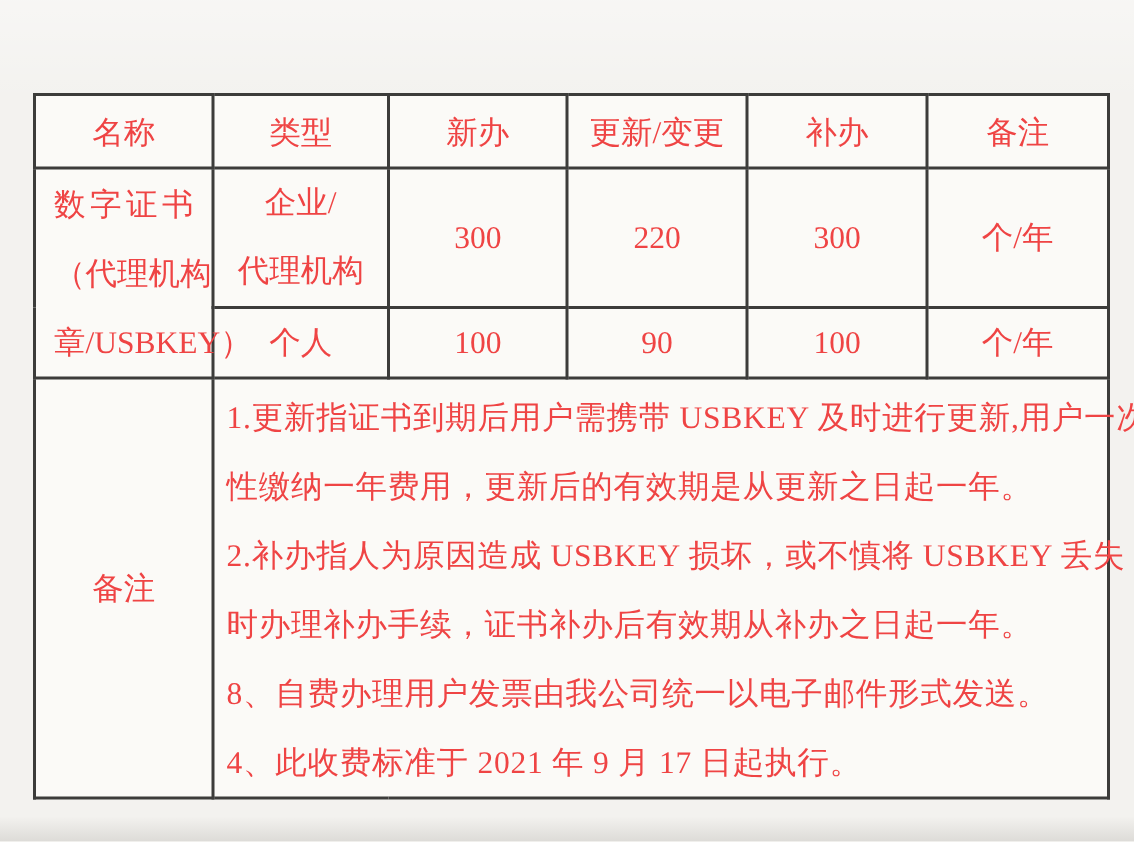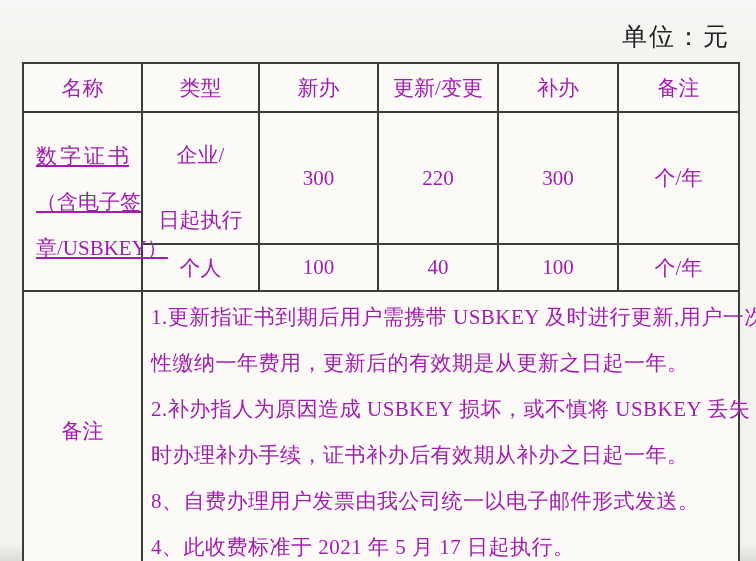--- a/index.html
+++ b/index.html
@@ -35,56 +35,54 @@
   }
   .price-table col.c1{width:119px}
   .price-table col.c2{width:117px}
   .price-table col.c3{width:119px}
   .price-table col.c4{width:120px}
   .price-table col.c5{width:120px}
   .price-table col.c6{width:121px}
   .price-table td{
     border:2px solid #3c3c3a;
     font-size:21px;
-    color:#a21caf;
+    color:#ef4444;
     text-align:center;
     vertical-align:middle;
     padding:0;
   }
   tr.header-row td{height:47px;}
   tr.row-enterprise td{height:90px;}
   tr.row-individual td{height:45px;margin-top:36px;}
   tr.notes-row td{height:275px;}
   .name-cell{padding:0 12px !important;}
   .name-line{
     line-height:46px;
     text-align:justify;
     text-align-last:justify;
     white-space:nowrap;
-    text-decoration:underline;
   }
-  .type-line{line-height:45px;margin-top:20px;}
+  .type-line{line-height:45px;}
   .notes-cell{
     text-align:left !important;
     vertical-align:top !important;
     padding:2px 6px 0 8px !important;
   }
   .note-line{
     line-height:46px;
     height:46px;
     white-space:nowrap;
     letter-spacing:.5px;
   }
 </style>
 </head>
 <body>
 
 <div class="page">
 
-  <div class="unit-label">单位：元</div>
 
   <table class="price-table">
     <colgroup>
       <col class="c1">
         <col class="c2">
         <col class="c3">
         <col class="c4">
         <col class="c5">
         <col class="c6">
     </colgroup>
@@ -93,46 +91,46 @@
         <td>名称</td>
         <td>类型</td>
         <td>新办</td>
         <td>更新/变更</td>
         <td>补办</td>
         <td>备注</td>
       </tr>
       <tr class="row-enterprise">
         <td class="name-cell" rowspan="2">
           <div class="name-line">数字证书</div>
-          <div class="name-line">（含电子签</div>
+          <div class="name-line">（代理机构</div>
           <div class="name-line">章/USBKEY）</div>
         </td>
         <td>
           <div class="type-line">企业/</div>
-          <div class="type-line">日起执行</div>
+          <div class="type-line">代理机构</div>
         </td>
         <td>300</td>
         <td>220</td>
         <td>300</td>
         <td>个/年</td>
       </tr>
       <tr class="row-individual">
         <td>个人</td>
         <td>100</td>
-        <td>40</td>
+        <td>90</td>
         <td>100</td>
         <td>个/年</td>
       </tr>
       <tr class="notes-row">
         <td>备注</td>
         <td class="notes-cell" colspan="5">
           <div class="note-line">1.更新指证书到期后用户需携带 USBKEY 及时进行更新,用户一次</div>
           <div class="note-line">性缴纳一年费用，更新后的有效期是从更新之日起一年。</div>
           <div class="note-line">2.补办指人为原因造成 USBKEY 损坏，或不慎将 USBKEY 丢失，应及</div>
           <div class="note-line">时办理补办手续，证书补办后有效期从补办之日起一年。</div>
           <div class="note-line">8、自费办理用户发票由我公司统一以电子邮件形式发送。</div>
-          <div class="note-line">4、此收费标准于 2021 年 5 月 17 日起执行。</div>
+          <div class="note-line">4、此收费标准于 2021 年 9 月 17 日起执行。</div>
         </td>
       </tr>
     </tbody>
   </table>
 
 </div>
 
 </body></html>

